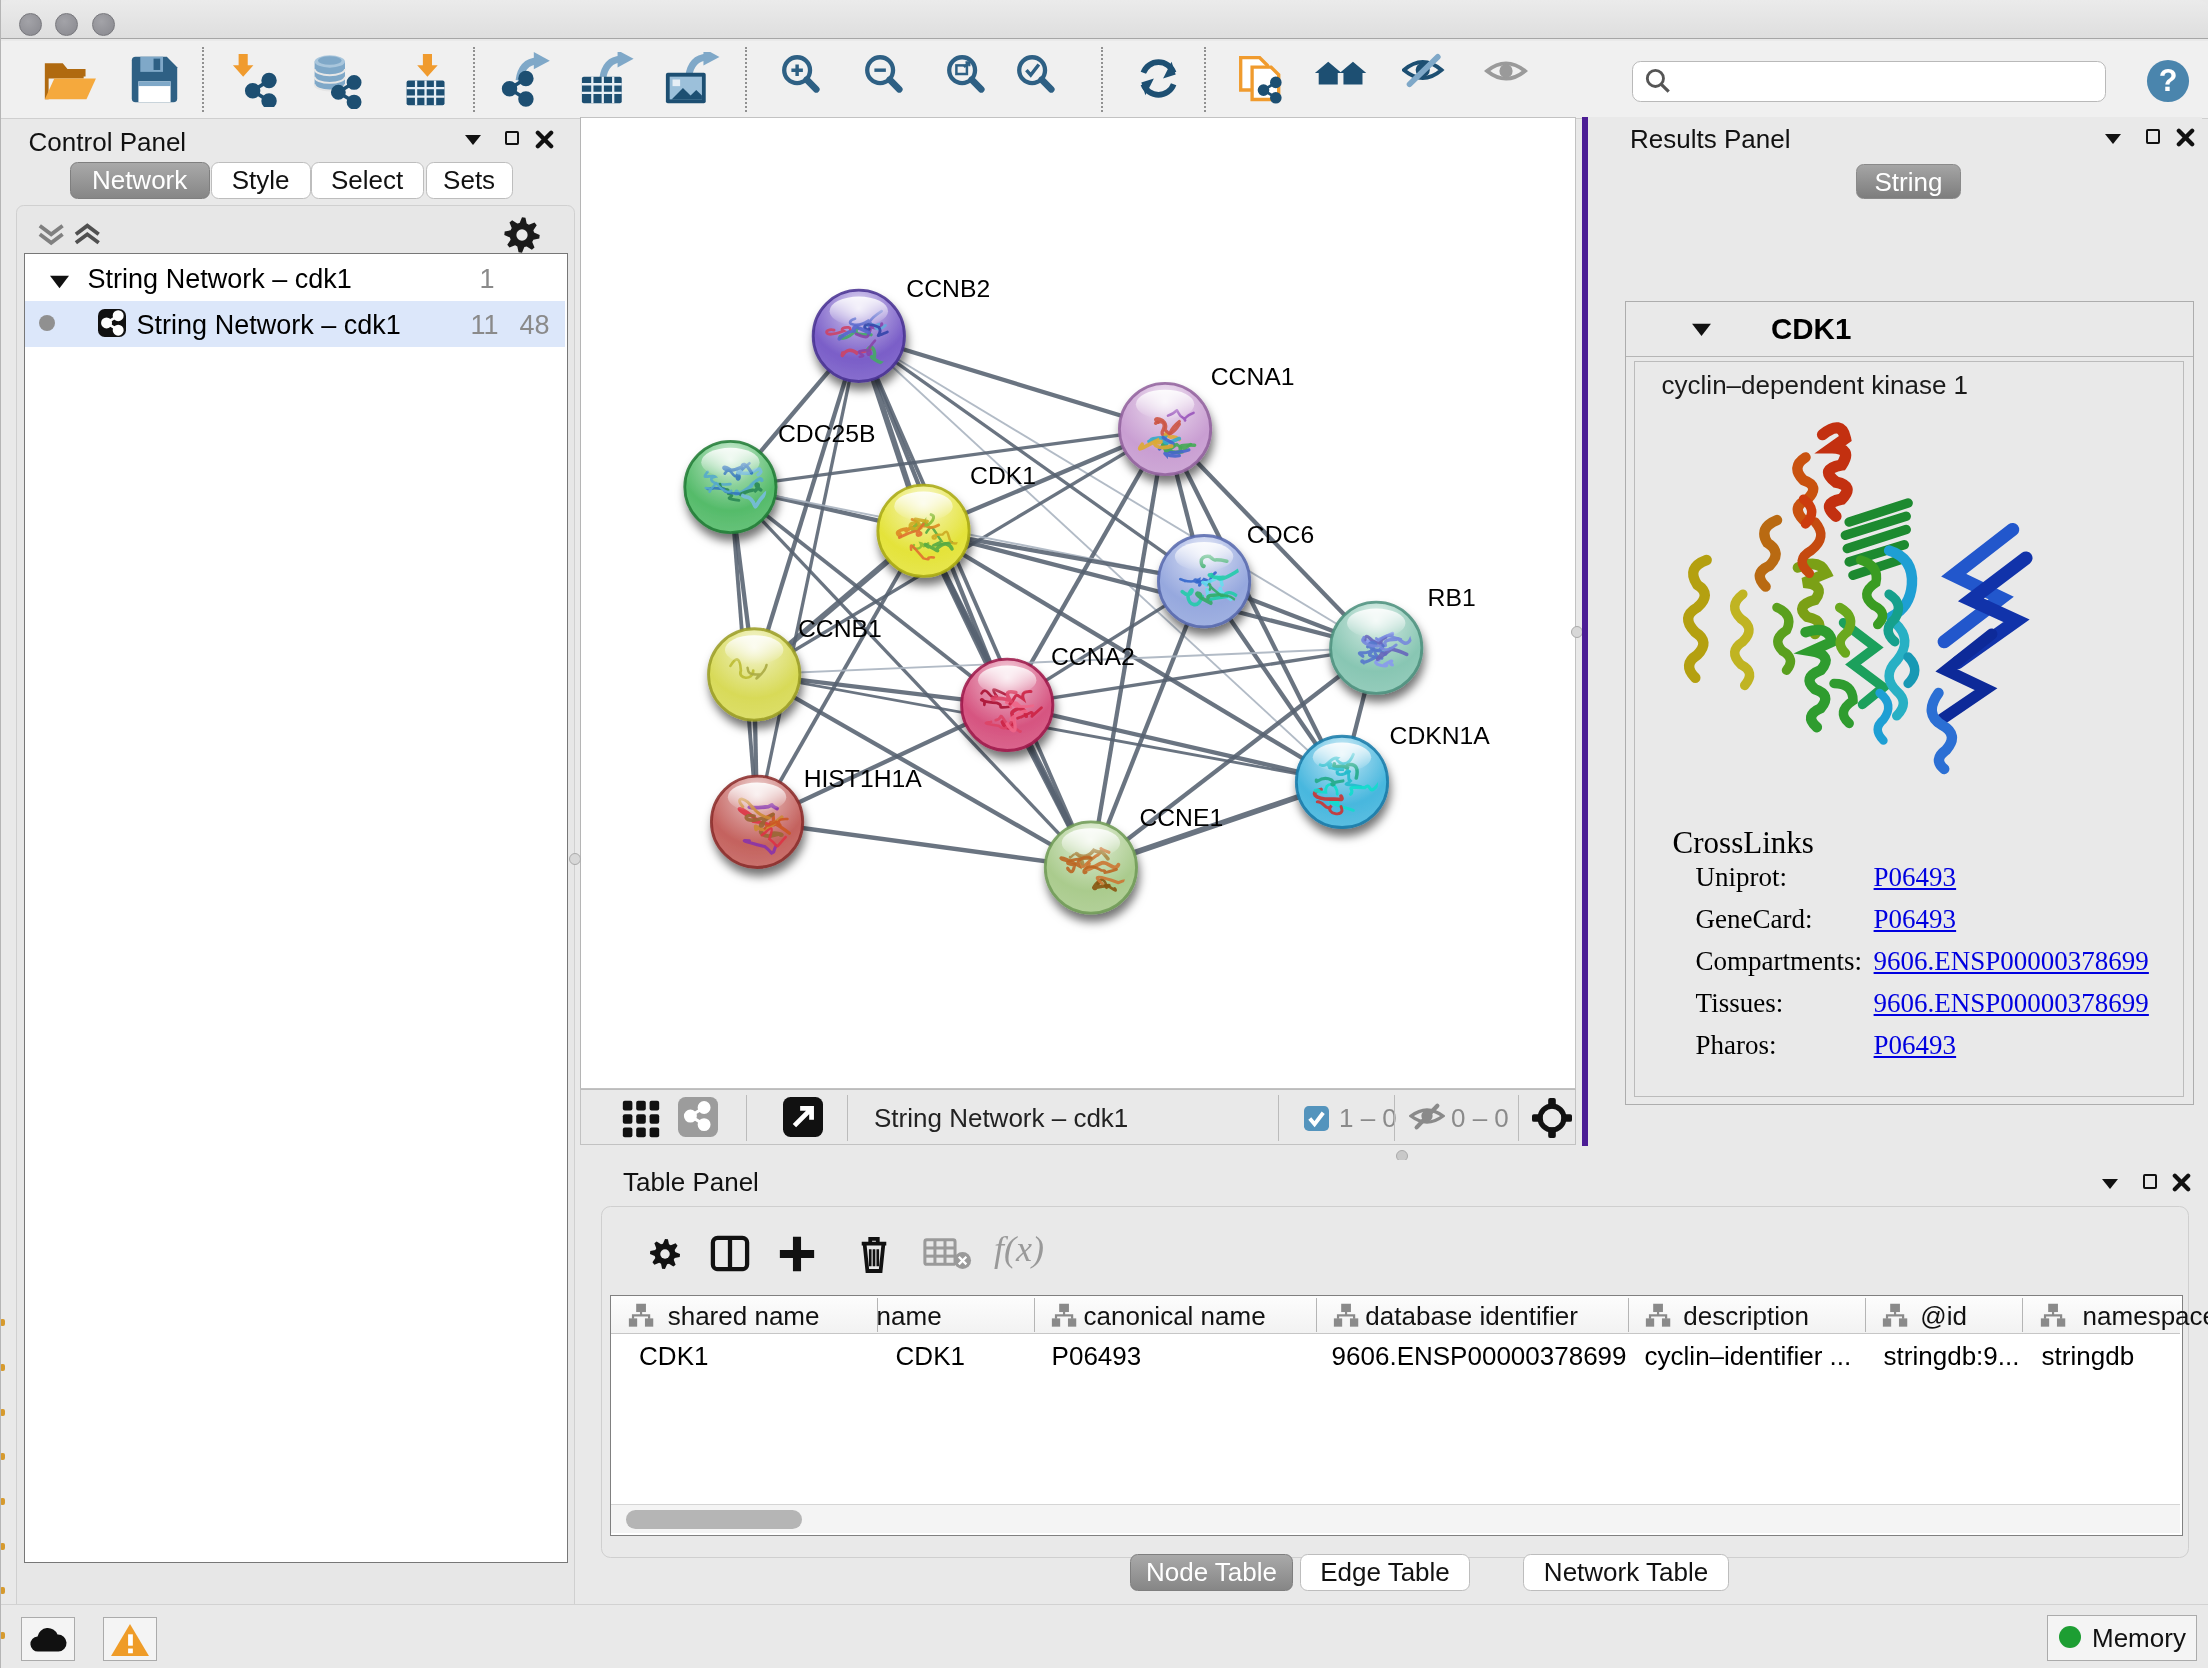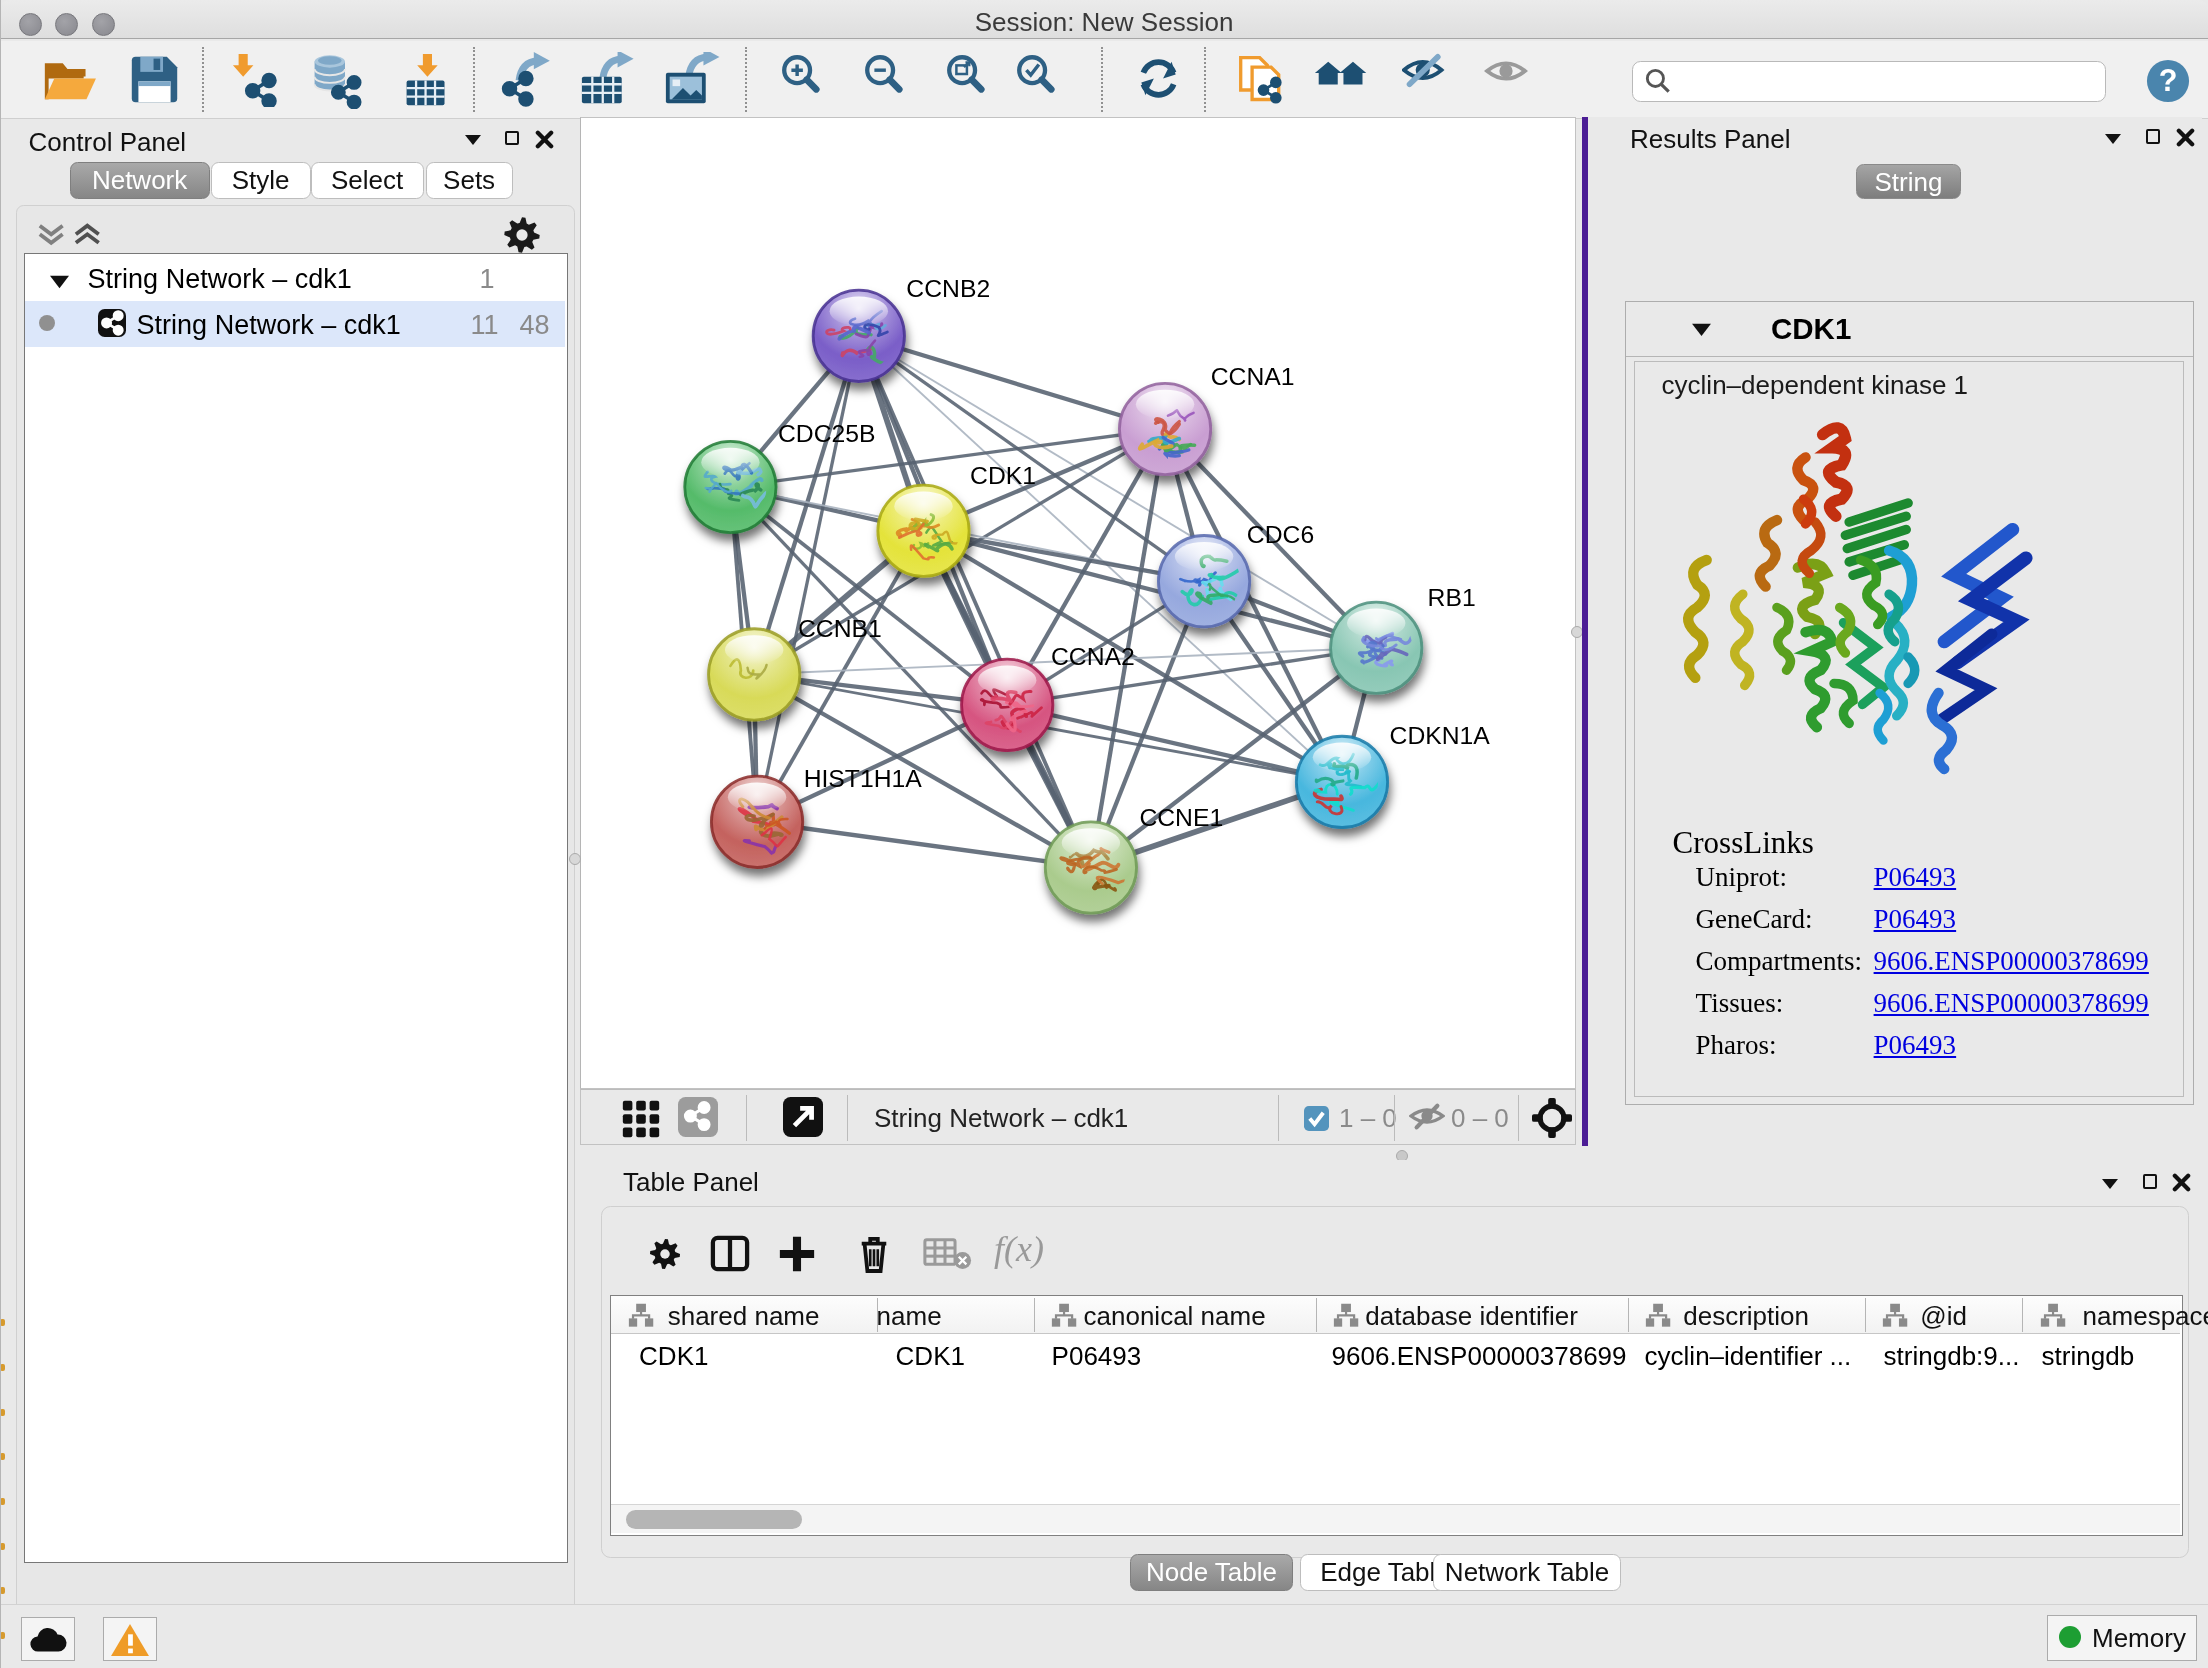--- a/index.html
+++ b/index.html
@@ -22,21 +22,20 @@
 #tp{position:absolute;left:580px;top:1160px;width:1628px;height:443px;background:#e9e9e9}
 .btn{position:absolute;background:#fff;border:1.9px solid #b3b3b3;border-radius:7.6px;font-size:26px;color:#111;text-align:center}
 #statusbar{position:absolute;left:0;top:1604px;width:2208px;height:65px;background:#e9e9e9;border-top:1.9px solid #d2d2d2}
 .sbtn{position:absolute;top:12.4px;width:54px;height:44px;background:#f4f4f4;border:1.9px solid #ababab}
 a.lnk{color:#0000e0;text-decoration:underline}
 </style></head><body>
 <div id="titlebar">
     <div class="tl" style="left:19px"></div>
     <div class="tl" style="left:55px"></div>
     <div class="tl" style="left:92px"></div>
-    <div id="title">Session: New Session</div>
   </div>
 <div id="toolbar">
     <div class="ticon" style="left:41px"><svg width="55" height="53" viewBox="0 0 58 56" style="">
         <path d="M6 14 h16 l5 6 h18 v8 H6 Z" fill="#b06a10"></path>
         <path d="M6 50 V14 h16 l5 6 h18 v6" fill="none" stroke="#b06a10" stroke-width="4"></path>
         <path d="M4 50 L14 28 h44 L48 50 Z" fill="#f5a93d"></path>
       </svg></div>
     <div class="ticon" style="left:127px"><svg width="55" height="53" viewBox="0 0 58 56" style="">
         <path d="M5 9 a4 4 0 0 1 4-4 H42 l11 11 V49 a4 4 0 0 1 -4 4 H9 a4 4 0 0 1 -4 -4 Z" fill="#2e6084"></path>
         <rect x="14" y="5" width="24" height="16" fill="#7fa8c8"></rect>
@@ -806,21 +805,21 @@
         <div style="position:absolute;left:1034px;top:45px;font-size:26px;color:#000">cyclin–identifier ...</div>
         <div style="position:absolute;left:1273px;top:45px;font-size:26px;color:#000">stringdb:9...</div>
         <div style="position:absolute;left:1431px;top:45px;font-size:26px;color:#000">stringdb</div>
         <div style="position:absolute;left:0;top:208px;width:1569px;height:28.5px;background:#f4f4f4;border-top:1px solid #d5d5d5">
           <div style="position:absolute;left:15px;top:4.8px;width:176px;height:19px;border-radius:9.5px;background:#b5b5b5"></div>
         </div>
       </div>
     </div>
     <div class="tab tabsel" style="left:550px;top:394px;width:163px">Node Table</div>
     <div class="tab" style="left:720px;top:394px;width:170px">Edge Table</div>
-    <div class="tab" style="left:853px;top:394px;width:188px">Network Table</div>
+    <div class="tab" style="left:943px;top:394px;width:206px">Network Table</div>
   </div>
 <div id="statusbar">
     <div class="sbtn" style="left:21px">
       <svg width="38" height="28.5" viewBox="0 0 40 30" style="position:absolute;left:6.7px;top:6.7px">
         <path d="M10 28 a8 8 0 0 1 -1 -16 a11 11 0 0 1 21 -2 a7.5 7.5 0 0 1 1 18 Z" fill="#111"></path>
       </svg>
     </div>
     <div class="sbtn" style="left:103px">
       <svg width="42" height="36" viewBox="0 0 44 38" style="position:absolute;left:4.8px;top:3.8px">
         <path d="M22 2 L42 36 H2 Z" fill="#ef9c28"></path>

